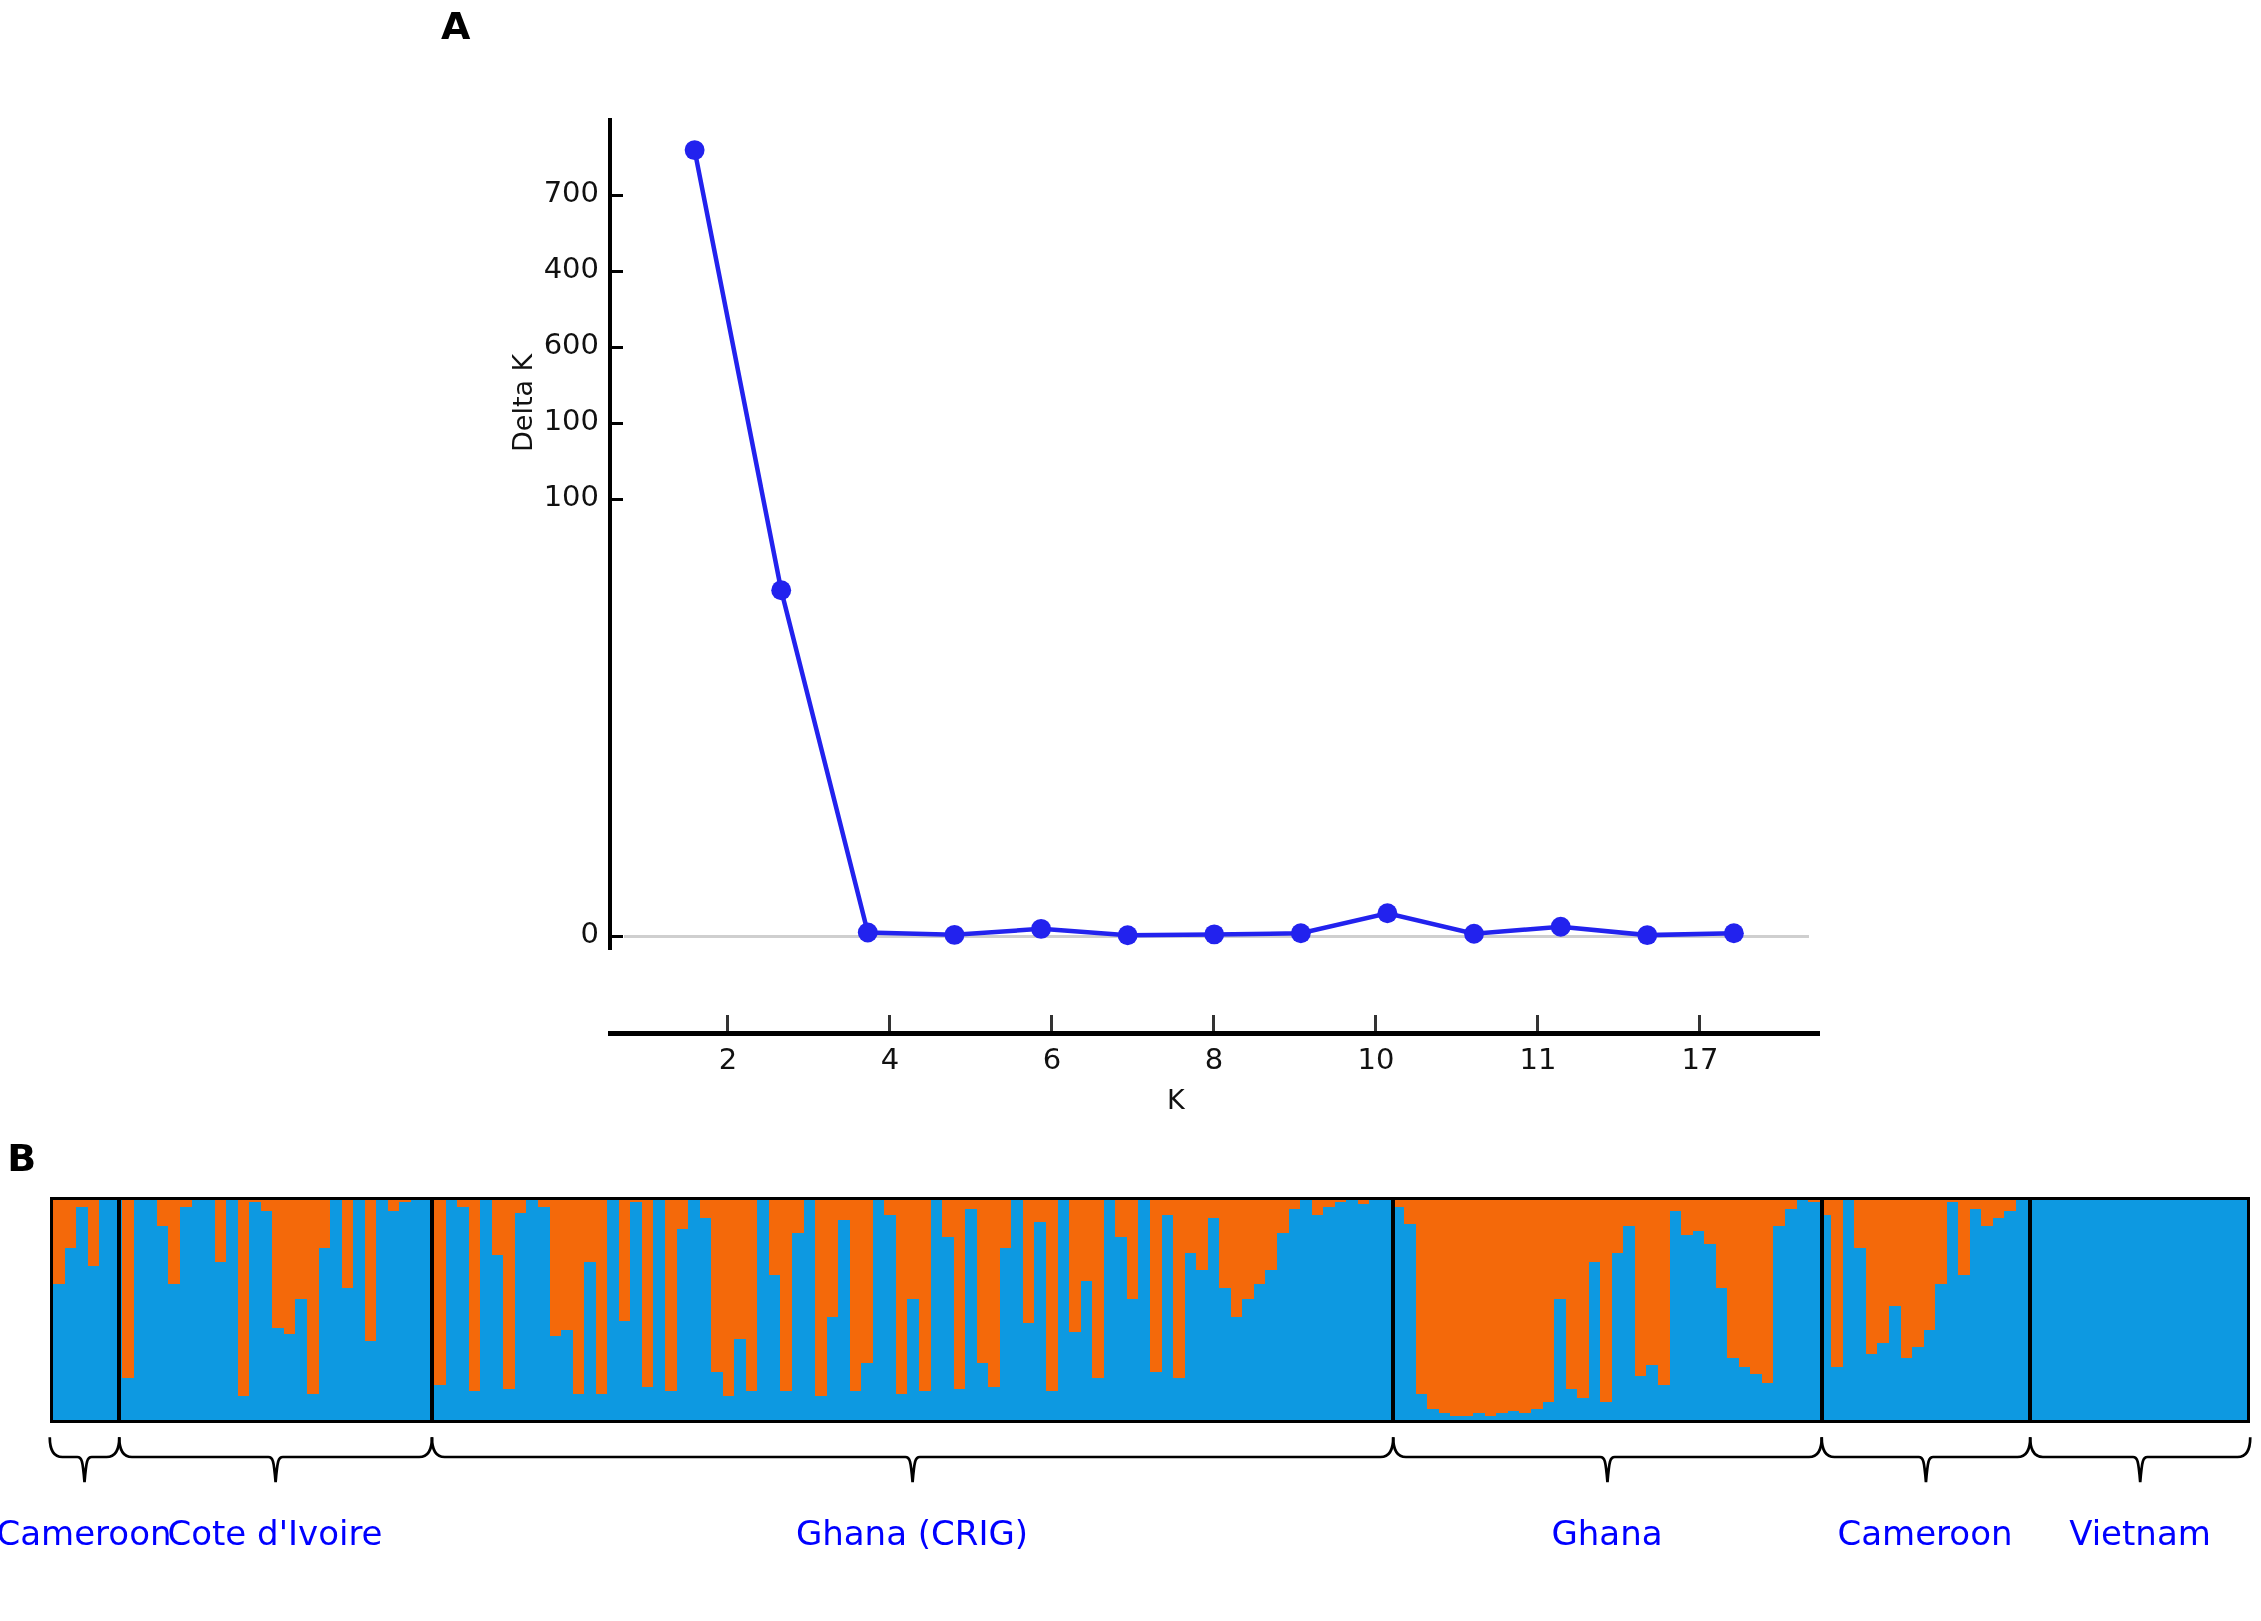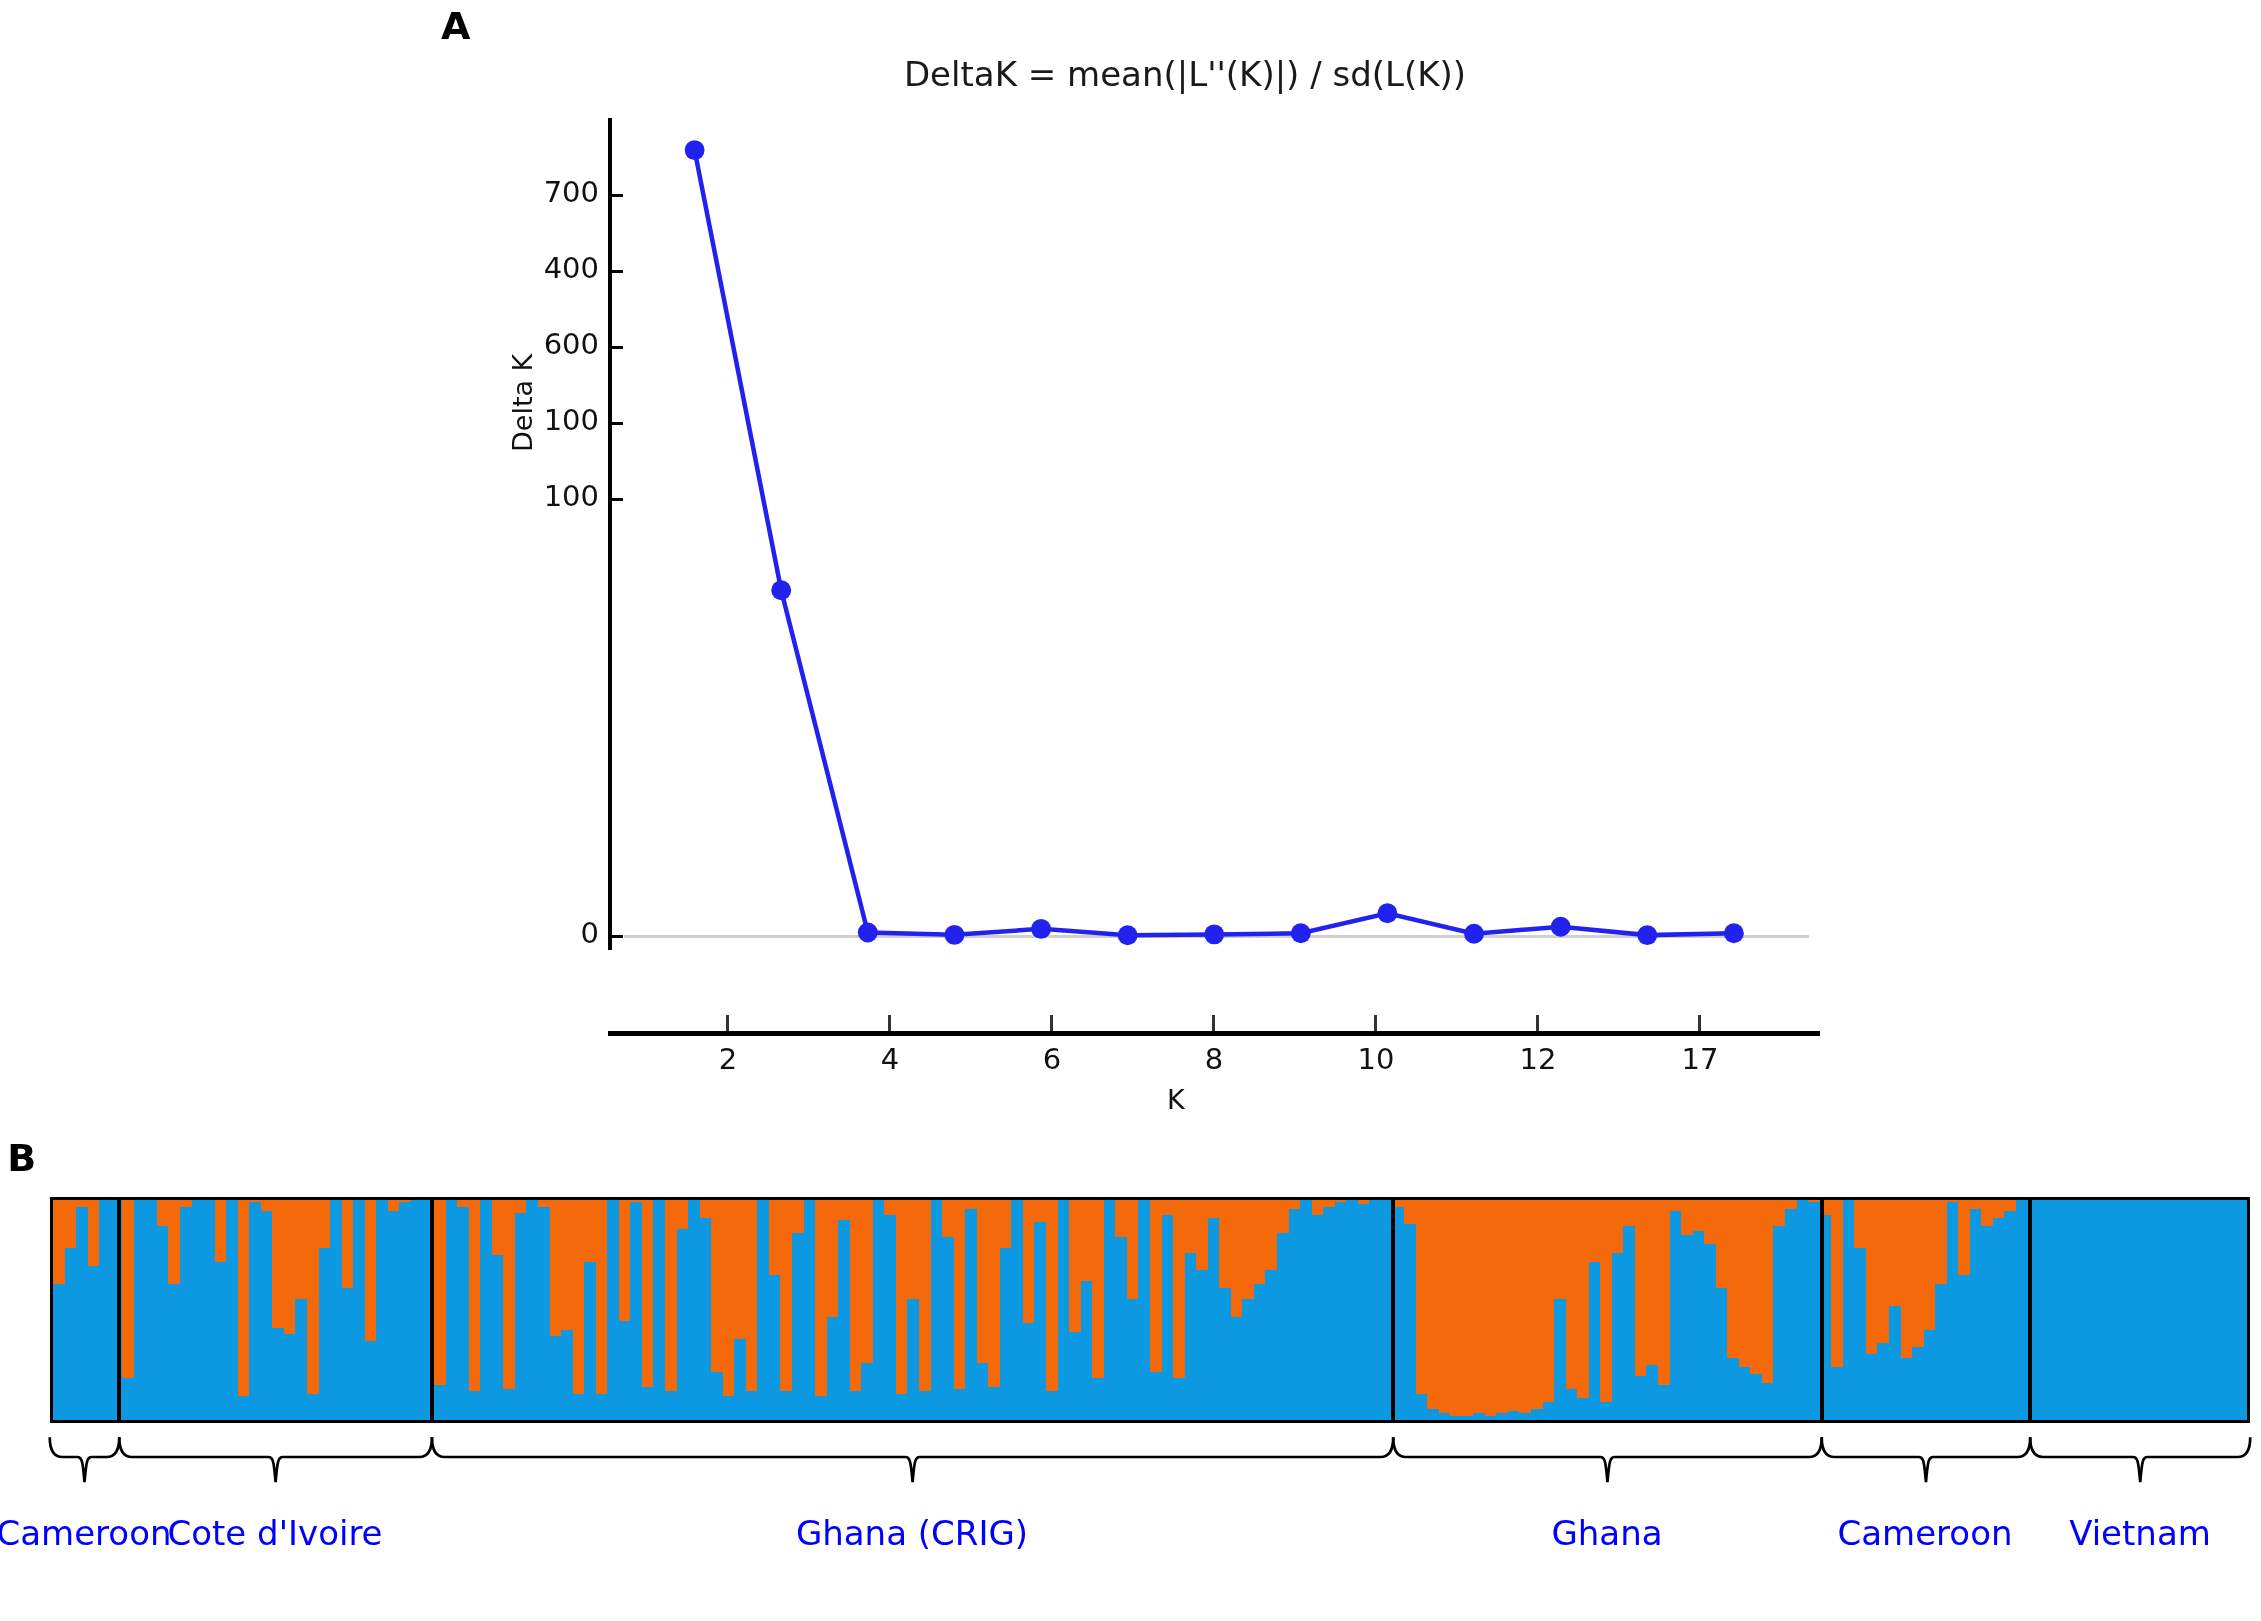--- a/index.html
+++ b/index.html
@@ -41,21 +41,20 @@
   #braces{position:absolute;left:0;top:299px;width:2262px;height:90px;}
   .grp-label{position:absolute;top:1513px;font-size:34px;color:#0000ff;text-align:center;white-space:nowrap;}
 </style>
 </head>
 <body>
 
 <div id="panelA">
 
   <div id="panelA-letter">A</div>
 
-  <div id="panelA-title">DeltaK = mean(|L''(K)|) / sd(L(K))</div>
 
   <div id="yaxis-line"></div>
   <div id="xaxis-line"></div>
   <div id="zeroline"></div>
 
   <div class="ytick" style="top:194px"></div>
   <div class="ytick" style="top:270px"></div>
   <div class="ytick" style="top:346px"></div>
   <div class="ytick" style="top:422px"></div>
   <div class="ytick" style="top:498px"></div>
@@ -78,21 +77,21 @@
   <div class="xtick-mark" style="left:1212px"></div>
   <div class="xtick-mark" style="left:1374px"></div>
   <div class="xtick-mark" style="left:1536px"></div>
   <div class="xtick-mark" style="left:1698px"></div>
 
   <div class="xtick-label" style="left:728px">2</div>
   <div class="xtick-label" style="left:890px">4</div>
   <div class="xtick-label" style="left:1052px">6</div>
   <div class="xtick-label" style="left:1214px">8</div>
   <div class="xtick-label" style="left:1376px">10</div>
-  <div class="xtick-label" style="left:1538px">12</div>
+  <div class="xtick-label" style="left:1538px">11</div>
   <div class="xtick-label" style="left:1700px">17</div>
 
   <div id="xlabel">K</div>
 
   <svg id="svgA" viewBox="0 0 2500 1250" preserveAspectRatio="none">
     <polyline id="deltaK-line" fill="none" stroke="#2222ee" stroke-width="5" points="767.7,165.9 863.4,652.3 959.1,1030.7 1054.9,1033.2 1150.6,1026.6 1246.3,1033.7 1342.0,1032.7 1437.7,1031.5 1533.4,1009.4 1629.1,1032.0 1724.9,1024.2 1820.6,1033.5 1916.3,1031.5"></polyline>
     <g id="deltaK-points">
         <circle cx="767.7" cy="165.9" r="11" fill="#2222ee"></circle>
         <circle cx="863.4" cy="652.3" r="11" fill="#2222ee"></circle>
         <circle cx="959.1" cy="1030.7" r="11" fill="#2222ee"></circle>

